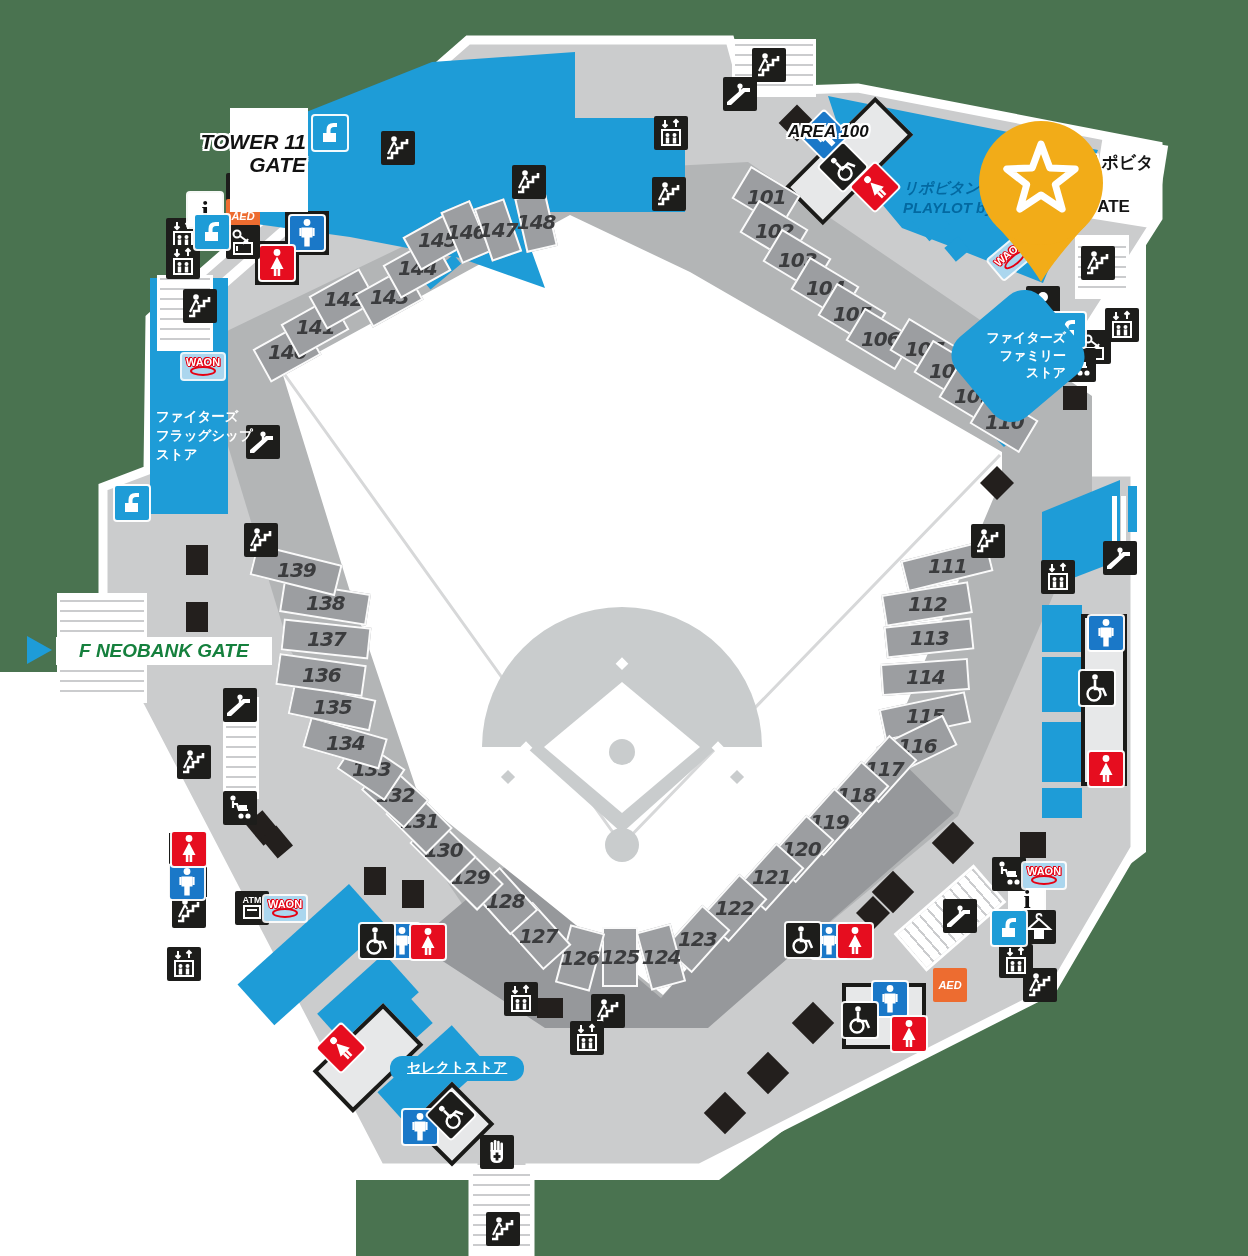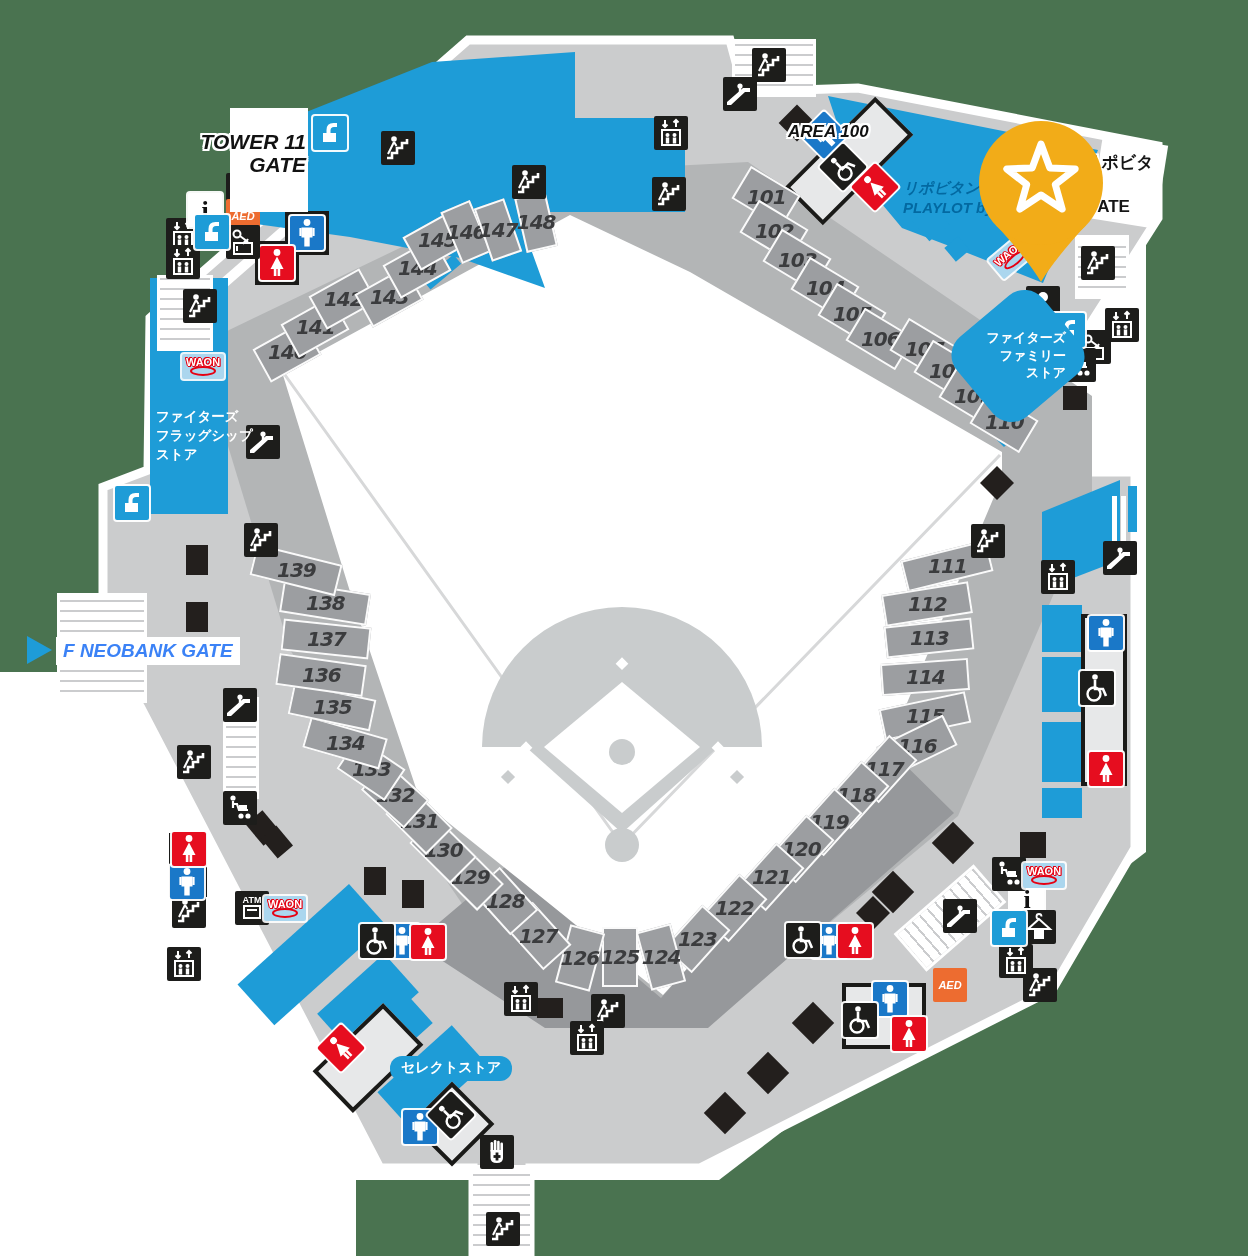--- a/index.html
+++ b/index.html
@@ -25,33 +25,33 @@
      text-shadow:1px 0 #e60012,-1px 0 #e60012,0 1px #e60012,0 -1px #e60012,1px 1px #e60012,-1px -1px #e60012;}
   .waon-swoosh{width:22px;height:6px;border:2px solid #e60012;border-radius:50%;margin-top:-1px;}
   .mark-sq{position:absolute;background:#231f1d;}
   .mark-di{position:absolute;background:#231f1d;transform:rotate(45deg);}
   
   .maplabel{position:absolute;white-space:pre-line;}
   .halo{text-shadow:-2px -2px 0 #fff,2px -2px 0 #fff,-2px 2px 0 #fff,2px 2px 0 #fff,0 -2px 0 #fff,0 2px 0 #fff,-2px 0 0 #fff,2px 0 0 #fff;}
   #slab-tower11{left:230px;top:108px;width:78px;height:104px;background:#fff;}
   #lbl-tower11{left:158px;top:130px;width:148px;text-align:right;font:italic 800 21px/1.1 "Liberation Sans",sans-serif;color:#121212;}
   #fneobank-arrow{left:27px;top:636px;width:0;height:0;border-top:14px solid transparent;border-bottom:14px solid transparent;border-left:25px solid #1e9cd7;}
-  #lbl-fneobank{left:56px;top:637px;background:#fff;padding:3px 7px;font:italic 800 19px "Liberation Sans",sans-serif;color:#3b82f6;}
+  #lbl-fneobank{left:56px;top:637px;background:#fff;padding:3px 23px;font:italic 800 19px "Liberation Sans",sans-serif;color:#15803d;}
   #lbl-fulltech{left:546px;top:1124px;width:126px;background:#fff;padding:4px 0;text-align:center;font:italic 800 19px "Liberation Sans",sans-serif;color:#111;}
   #slab-lipovitan{left:1096px;top:140px;width:66px;height:84px;background:#fff;transform:rotate(9deg);}
   #lbl-lipovitan{left:1084px;top:152px;width:78px;font:800 17px/1.3 "Liberation Sans",sans-serif;color:#151515;}
   #lbl-area100{left:744px;top:122px;font:italic 800 17px "Liberation Sans",sans-serif;color:#111;margin-left:44px;}
   #lbl-diamondclub{left:630px;top:1000px;font:italic 800 15.5px/1.12 "Liberation Sans",sans-serif;color:#111;}
   #lbl-foodhall{left:284px;top:60px;background:#1e9cd7;border-radius:10px;padding:3px 10px 5px;color:#fff;font:italic 700 15px/1.15 "Liberation Sans",sans-serif;}
   #lbl-sorato{left:490px;top:120px;background:#1e9cd7;border-radius:10px;padding:3px 10px 5px;color:#fff;font:700 15px/1.25 "Liberation Sans",sans-serif;}
   #lbl-playlot{left:903px;top:138px;color:#0369a1;font:italic 700 15px/1.3 "Liberation Sans",sans-serif;margin-top:40px;}
   #blob-famstore{left:962px;top:304px;width:112px;height:104px;background:#1e9cd7;border-radius:24px;transform:rotate(-40deg);}
   #lbl-famstore{left:966px;top:329px;width:100px;text-align:right;color:#fff;font:700 13px/1.35 "Liberation Sans",sans-serif;}
   #lbl-flagship{left:156px;top:408px;color:#fff;font:700 13.5px/1.4 "Liberation Sans",sans-serif;}
-  #lbl-select{left:390px;top:1056px;background:#1e9cd7;border-radius:12px;padding:3px 11px 4px;color:#fff;font:700 14px "Liberation Sans",sans-serif;}
+  #lbl-select{left:390px;top:1056px;background:#1e9cd7;border-radius:12px;padding:3px 17px 4px;color:#fff;font:700 14px "Liberation Sans",sans-serif;text-decoration:underline;}
   #pin{position:absolute;left:958px;top:100px;}
 </style>
 </head>
 <body>
 
 <div id="stage">
 
   <svg id="terrain" width="1248" height="1256" viewBox="0 0 1248 1256">
 
     <rect x="0" y="0" width="1248" height="336" fill="#4a7350"></rect>

